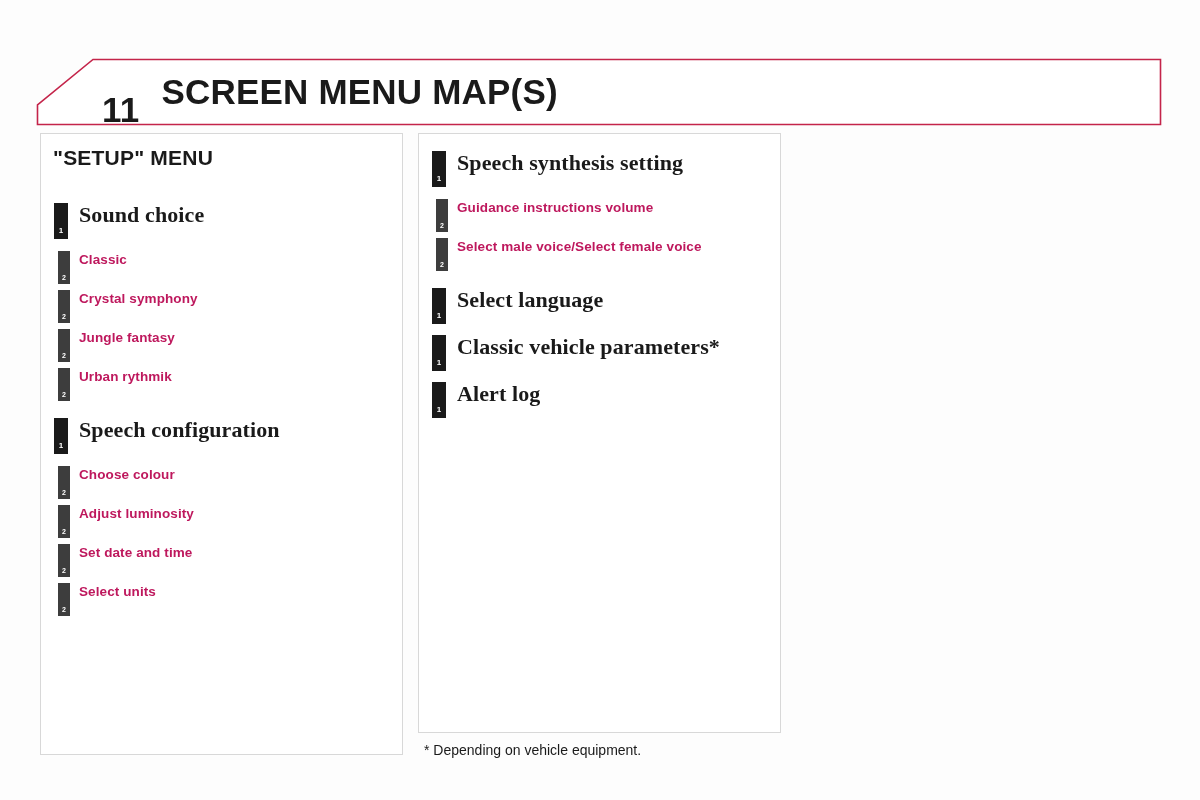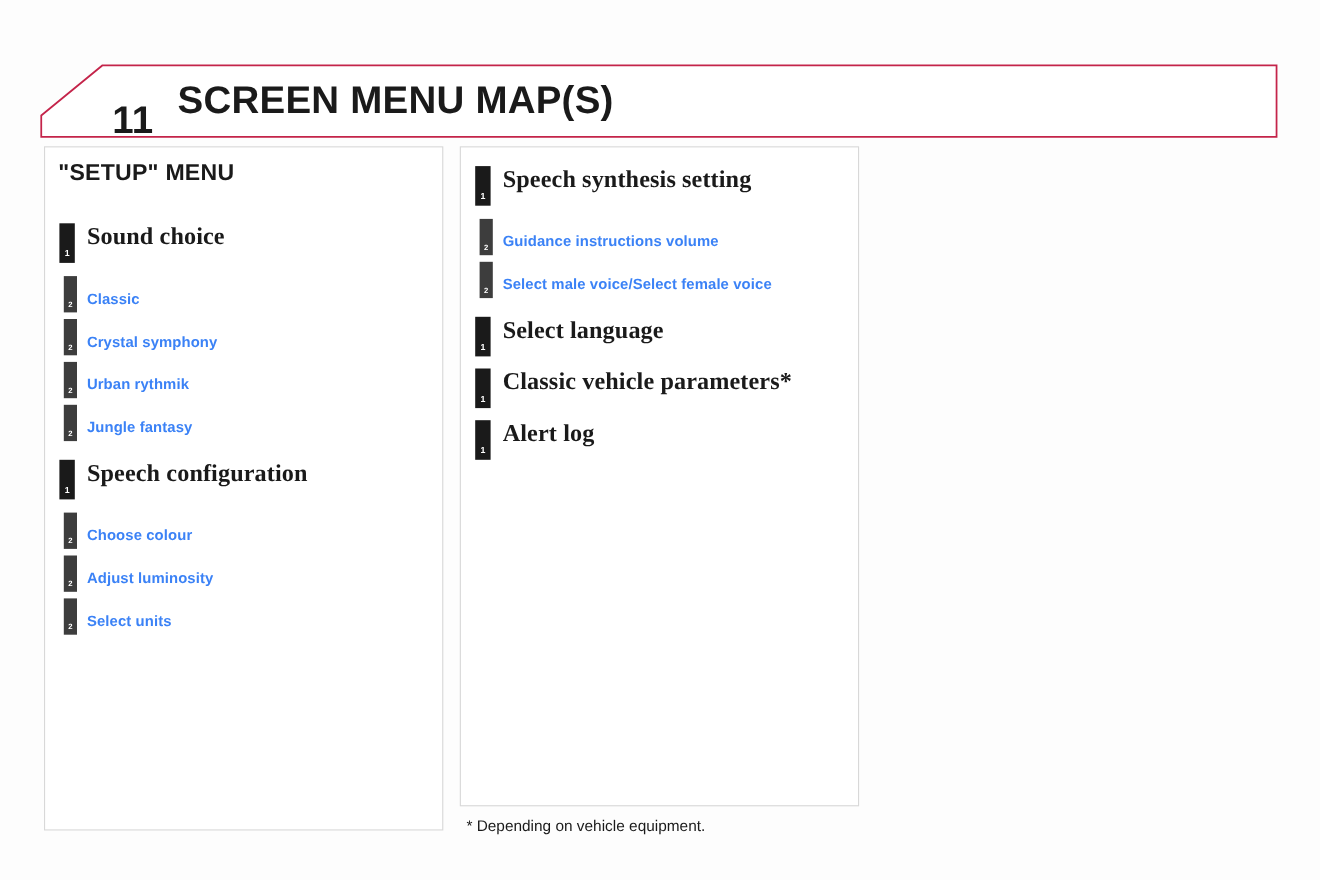--- a/index.html
+++ b/index.html
@@ -150,24 +150,24 @@
     bottom: 3px;
     text-align: center;
     font-size: 7px;
     font-weight: bold;
     color: #ffffff;
     line-height: 1;
   }
   .menu-item.level-2 .item-label {
     position: absolute;
     left: 38px;
-    top: 21px;
+    top: 9px;
     font-size: 13.5px;
     font-weight: bold;
-    color: #3b82f6;
+    color: #be185d;
     white-space: nowrap;
     letter-spacing: 0.1px;
   }
 
   
   .menu-item.gap-before {
     margin-top: 12px;
   }
 
   
@@ -212,45 +212,51 @@
     <li class="menu-item level-2">
       <span class="marker">
         <span class="marker-num">2</span>
       </span>
       <span class="item-label">Crystal symphony</span>
     </li>
     <li class="menu-item level-2">
       <span class="marker">
         <span class="marker-num">2</span>
       </span>
+      <span class="item-label">Jungle fantasy</span>
+    </li>
+    <li class="menu-item level-2">
+      <span class="marker">
+        <span class="marker-num">2</span>
+      </span>
       <span class="item-label">Urban rythmik</span>
     </li>
-    <li class="menu-item level-2">
-      <span class="marker">
-        <span class="marker-num">2</span>
-      </span>
-      <span class="item-label">Jungle fantasy</span>
-    </li>
     <li class="menu-item level-1 gap-before">
       <span class="marker">
         <span class="marker-num">1</span>
       </span>
       <span class="item-label">Speech configuration</span>
     </li>
     <li class="menu-item level-2">
       <span class="marker">
         <span class="marker-num">2</span>
       </span>
       <span class="item-label">Choose colour</span>
     </li>
     <li class="menu-item level-2">
       <span class="marker">
         <span class="marker-num">2</span>
       </span>
       <span class="item-label">Adjust luminosity</span>
+    </li>
+    <li class="menu-item level-2">
+      <span class="marker">
+        <span class="marker-num">2</span>
+      </span>
+      <span class="item-label">Set date and time</span>
     </li>
     <li class="menu-item level-2">
       <span class="marker">
         <span class="marker-num">2</span>
       </span>
       <span class="item-label">Select units</span>
     </li>
   </ul>
 </div>
 

